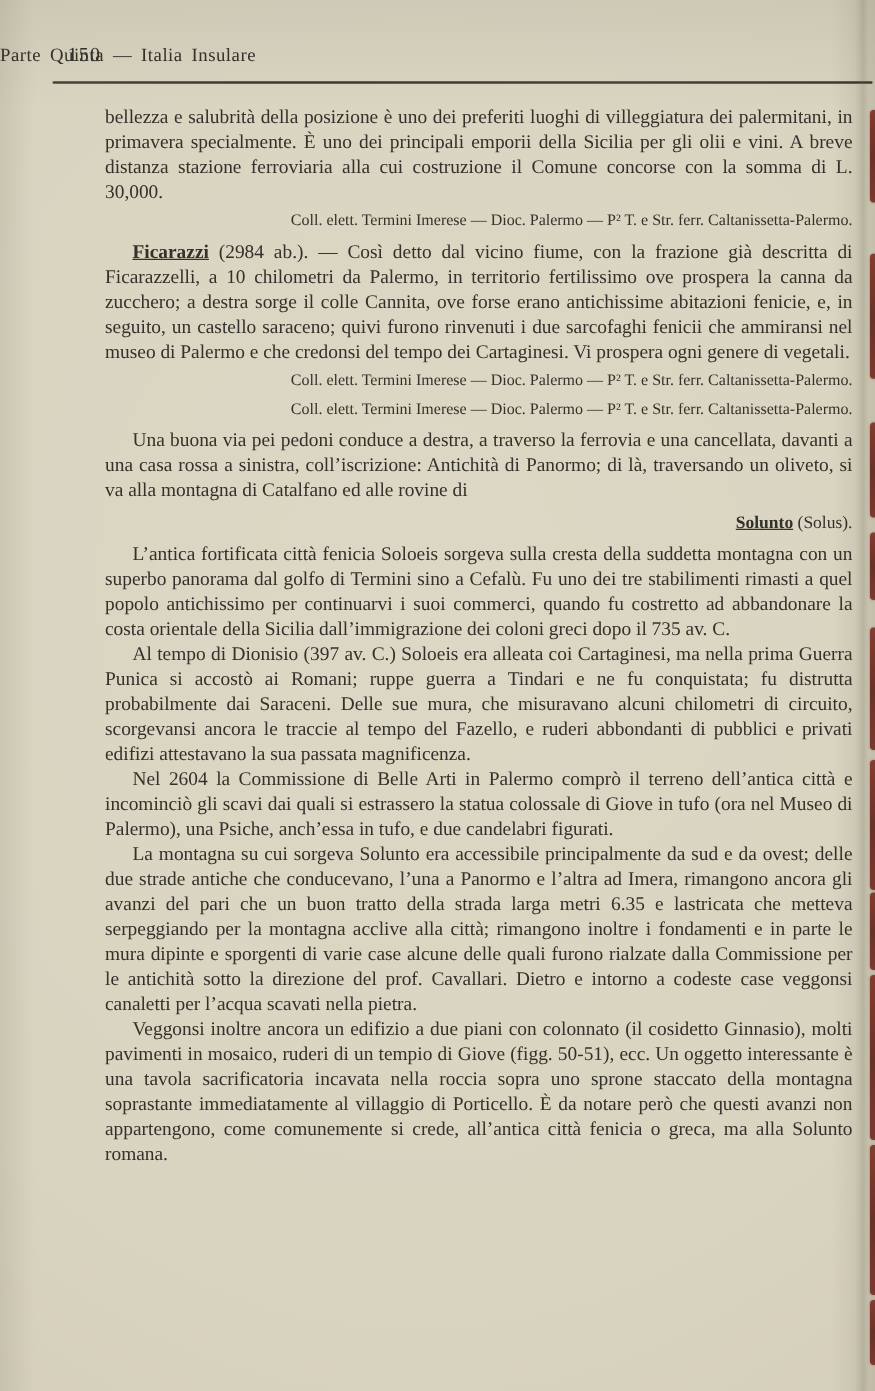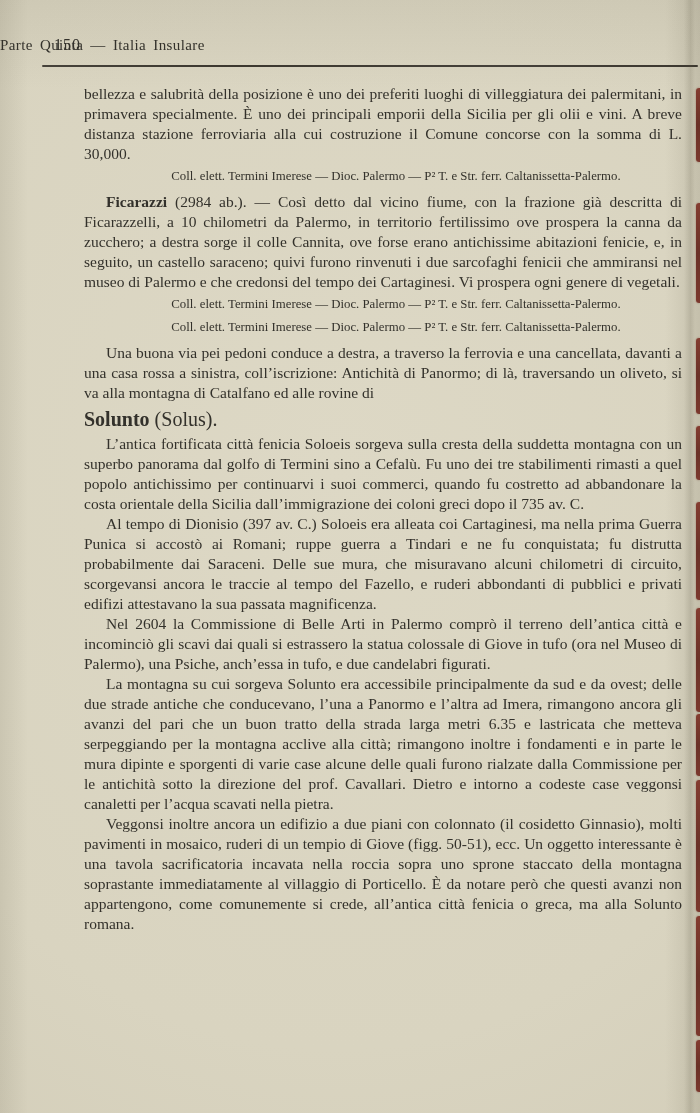--- a/index.html
+++ b/index.html
@@ -19,23 +19,23 @@
   .page-num{position:absolute;left:54px;top:0;font-size:16px;letter-spacing:1px;}
   .header-title{position:absolute;left:0;top:1px;width:100%;
     font-size:15px;letter-spacing:0.4px;word-spacing:3px;}
   .rule{position:absolute;top:65px;left:42px;width:656px;height:2px;
     background:linear-gradient(90deg,#46423a 0%,#3c382f 30%,#45413a 70%,#3c382f 100%);
     border-radius:1px;}
   .content{position:absolute;top:84px;left:52px;width:598px;margin-left:32px;}
   p{margin:0;}
   p.body{font-size:15.5px;line-height:20px;text-align:justify;}
   p.indent{text-indent:22px;}
-  p.note{font-size:12.8px;line-height:15px;margin:5px 0 8px 0;padding-left:26px;text-align:center;}
-  p.heading{font-size:20px;line-height:20px;text-align:left;margin:6px 0 5px 0;}
-  .b{font-weight:bold;}
+  p.note{font-size:12.8px;line-height:15px;margin:5px 0 8px 0;padding-left:26px;text-align:right;}
+  p.heading{font-size:14px;line-height:20px;text-align:right;margin:6px 0 5px 0;}
+  .b{font-weight:bold;text-decoration:underline;}
   .i{}
   .edge-marks{position:absolute;top:0;right:0;width:6px;height:1113px;}
   .mark{position:absolute;right:0;width:4px;border-radius:3px 0 0 3px;
     background:linear-gradient(180deg,#7b2a1f 0%,#5e1e15 50%,#71261c 100%);
     box-shadow:0 0 2px rgba(90,30,20,0.55);opacity:0.88;}
 </style>
 </head>
 <body>
 
 <div class="page">

